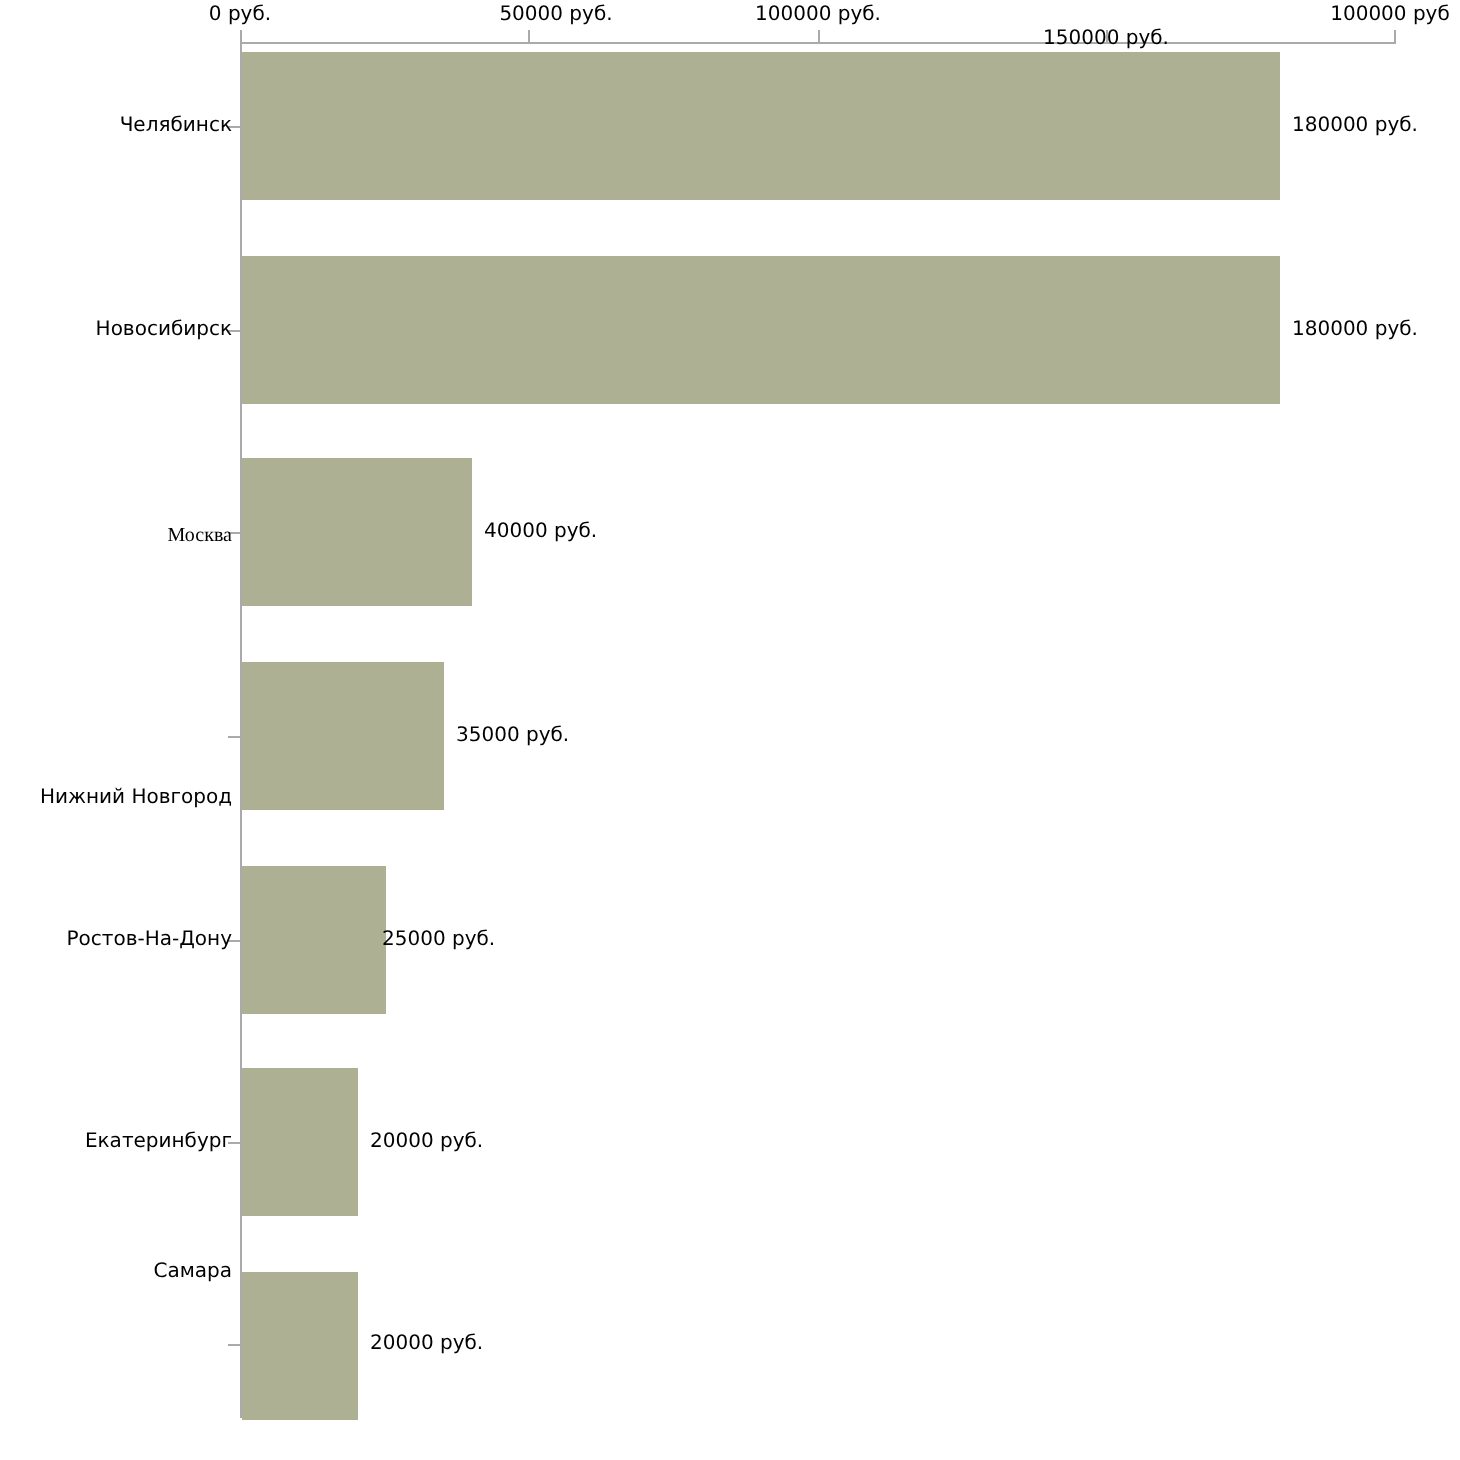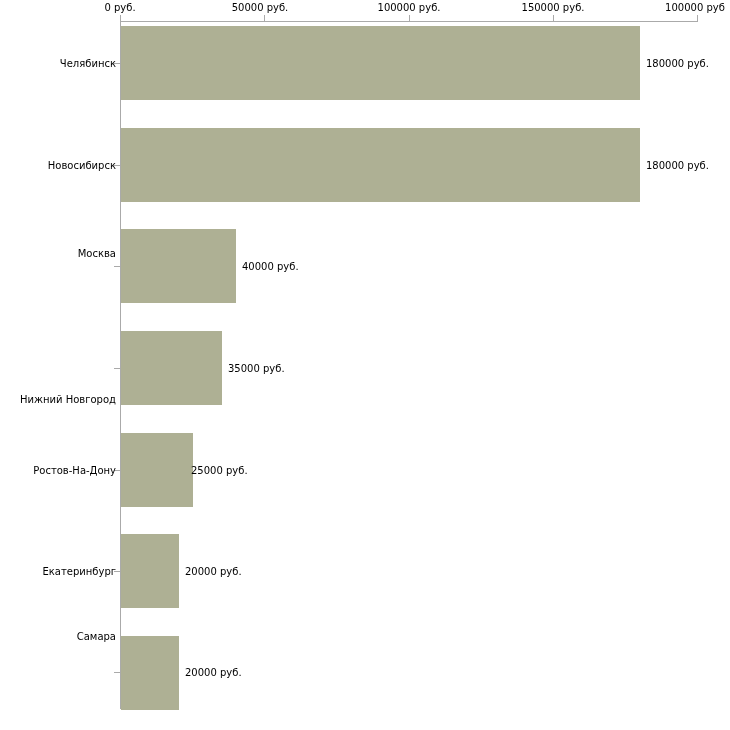--- a/index.html
+++ b/index.html
@@ -87,36 +87,36 @@
   <div class="axis-top"></div>
   <div class="axis-left"></div>
 
   <div class="tick-mark" style="left:120px;"></div>
   <div class="tick-mark" style="left:264px;"></div>
   <div class="tick-mark" style="left:409px;"></div>
   <div class="tick-mark" style="left:553px;"></div>
   <div class="tick-mark" style="left:697px;"></div>
 
   <div class="tick-label" style="left:120px;">0 руб.</div>
-  <div class="tick-label" style="left:260px;">50000 руб.</div>
+  <div class="tick-label" style="left:278px;">50000 руб.</div>
   <div class="tick-label" style="left:409px;">100000 руб.</div>
-  <div class="tick-label" style="left:553px;">150000 руб.</div>
+  <div class="tick-label" style="left:553px;margin-top:12px;">150000 руб.</div>
   <div class="tick-label" style="left:695px;">100000 руб</div>
 
   <div class="cat-tick" style="top:63px;"></div>
   <div class="cat-tick" style="top:165px;"></div>
   <div class="cat-tick" style="top:266px;"></div>
   <div class="cat-tick" style="top:368px;"></div>
   <div class="cat-tick" style="top:470px;"></div>
   <div class="cat-tick" style="top:571px;"></div>
   <div class="cat-tick" style="top:672px;"></div>
 
   <div class="cat-label" style="top:63px;">Челябинск</div>
   <div class="cat-label" style="top:165px;padding-left:24px;">Новосибирск</div>
-  <div class="cat-label" style="top:253px;">Москва</div>
+  <div class="cat-label" style="top:268px;font-family:Liberation Serif, serif;">Москва</div>
   <div class="cat-label" style="top:368px;margin-top:31px;">Нижний Новгород</div>
   <div class="cat-label" style="top:470px;">Ростов-На-Дону</div>
   <div class="cat-label" style="top:571px;">Екатеринбург</div>
   <div class="cat-label" style="top:636px;">Самара</div>
 
   <div class="bar" style="left:121px; top:26px;  width:519px; height:74px;"></div>
   <div class="bar" style="left:121px; top:128px; width:519px; height:74px;"></div>
   <div class="bar" style="left:121px; top:229px; width:115px; height:74px;"></div>
   <div class="bar" style="left:121px; top:331px; width:101px; height:74px;"></div>
   <div class="bar" style="left:121px; top:433px; width:72px;  height:74px;"></div>

